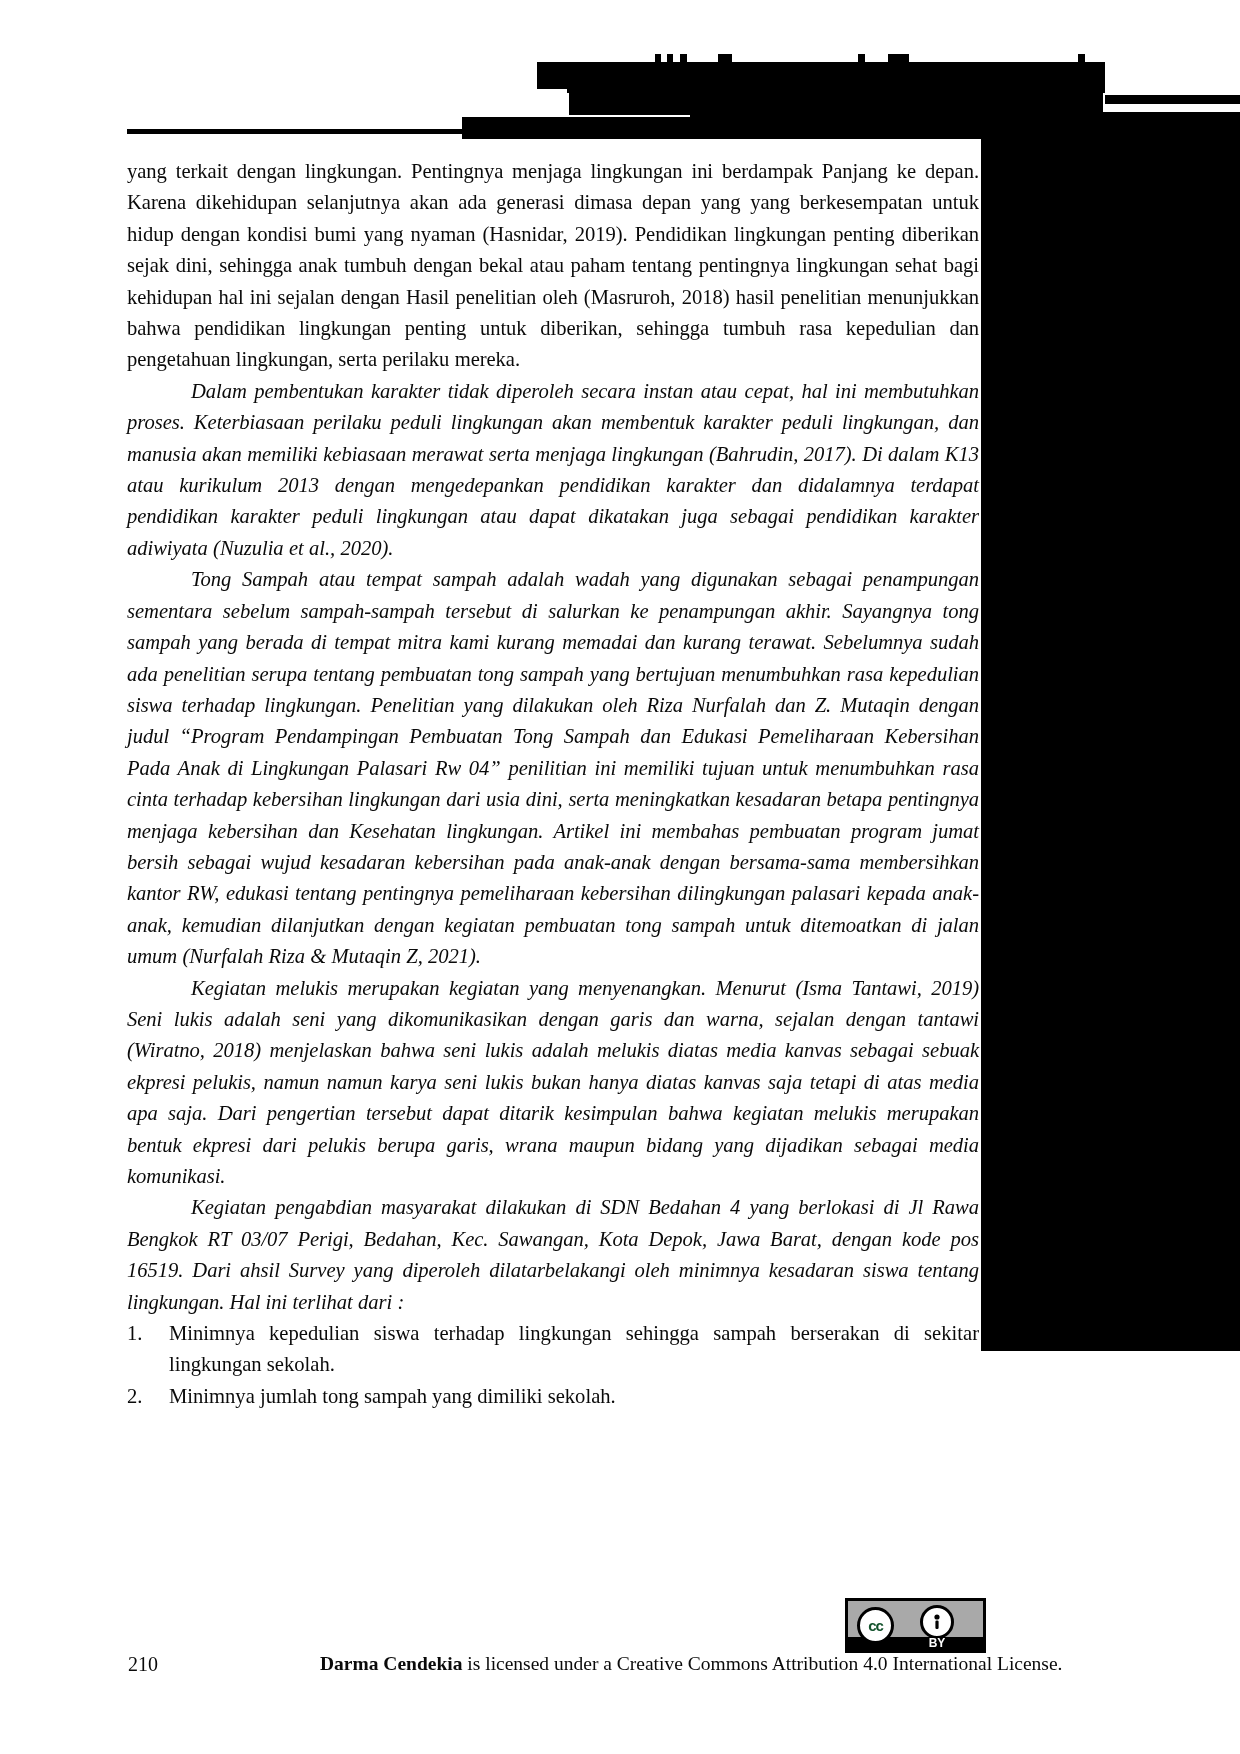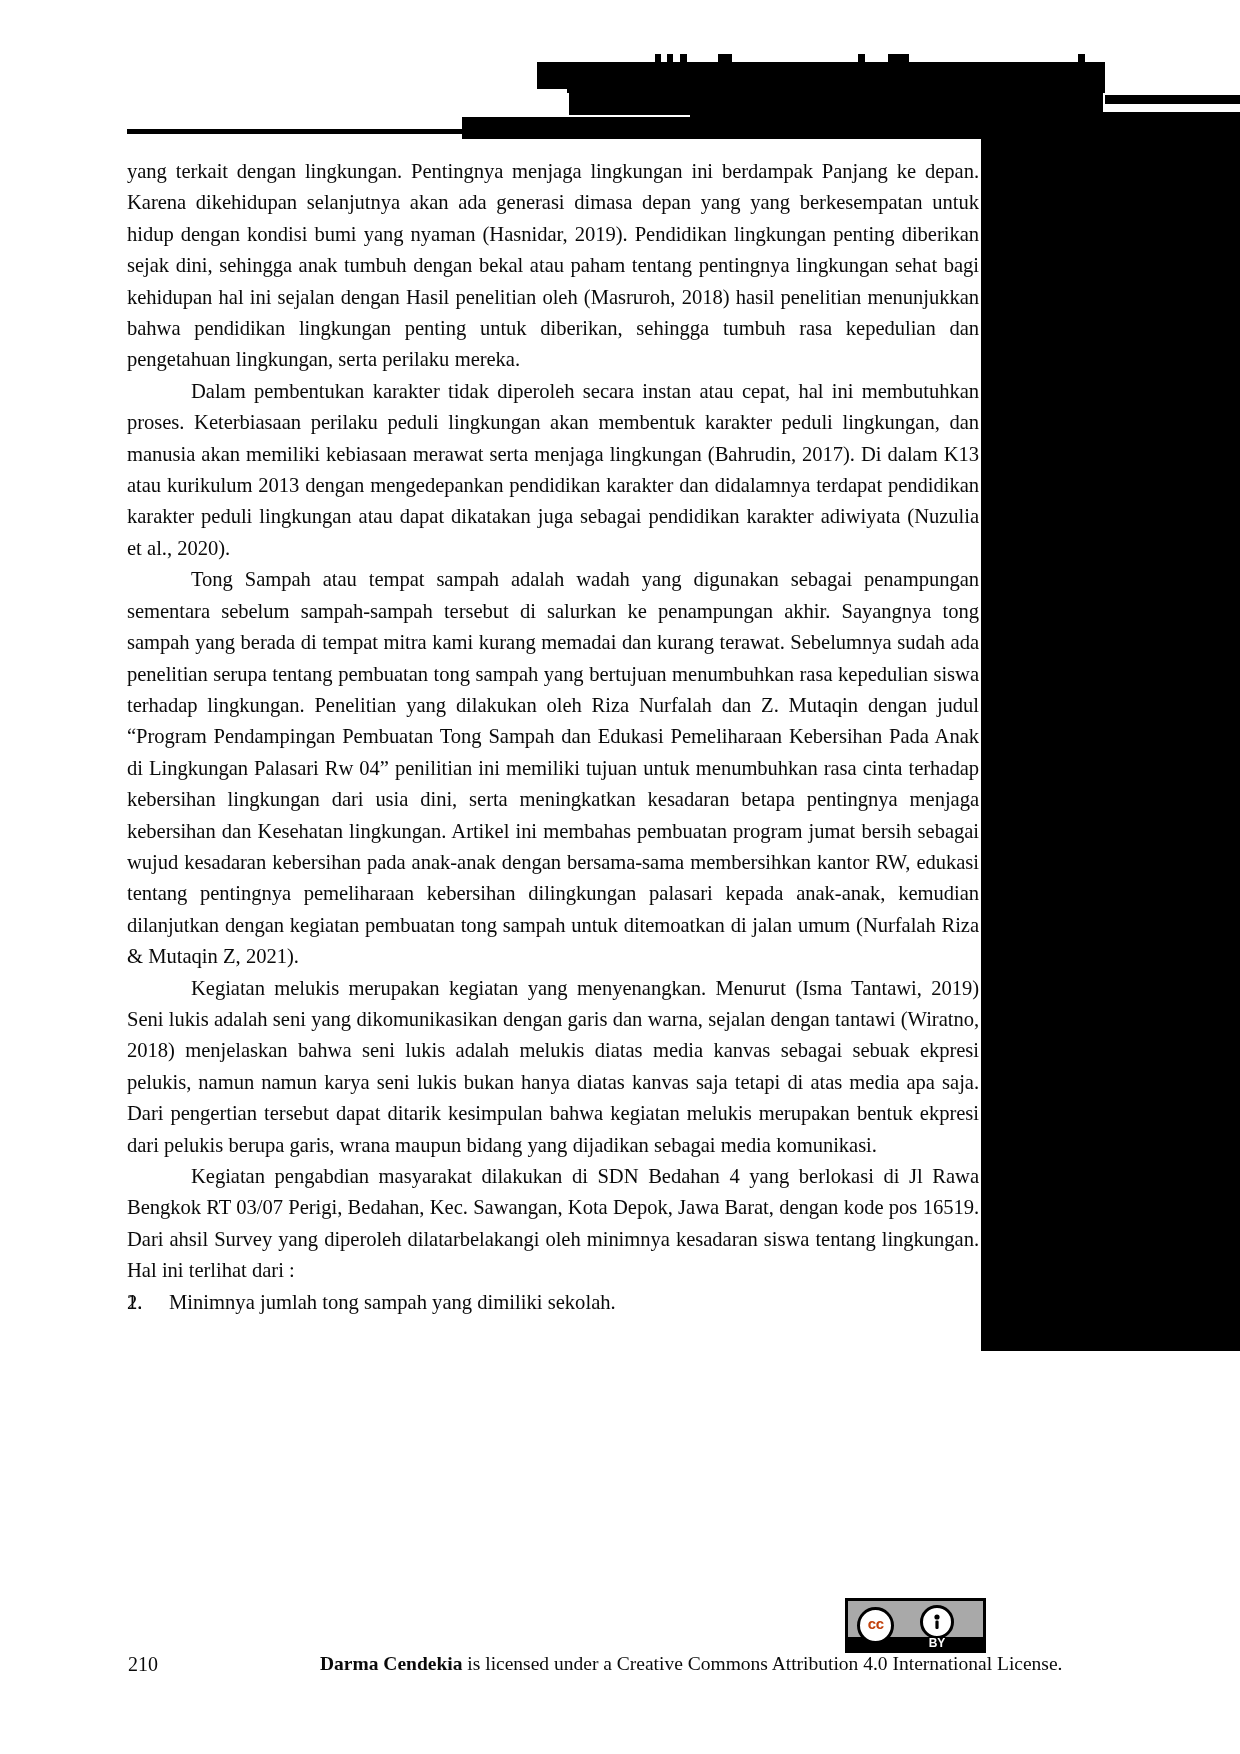--- a/index.html
+++ b/index.html
@@ -46,21 +46,21 @@
 
   p.para {
     margin: 0;
     text-align: justify;
     text-justify: inter-word;
     font-size: 20.6px;
     line-height: 31.4px;
     letter-spacing: -0.05px;
     word-spacing: 0.2px;
   }
-  p.para.indent { text-indent: 64px; }
+  p.para.indent { text-indent: 64px; font-style: italic; }
 
   
   ol.numlist {
     margin: 0;
     padding: 0;
     list-style: none;
   }
   ol.numlist li {
     position: relative;
     padding-left: 42px;
@@ -129,23 +129,23 @@
   }
   .cc-circle {
     position: absolute;
     border-radius: 50%;
     background: #ffffff;
     border: 3px solid #000000;
     box-sizing: border-box;
     display: flex;
     align-items: center;
     justify-content: center;
-    font-family: Liberation Mono, monospace;
+    font-family: Liberation Sans, sans-serif;
     font-weight: bold;
-    color: #c2410c;
+    color: #14532d;
   }
   #cc-mark {
     left: 9px; top: 6px;
     width: 37px; height: 37px;
     font-size: 15px;
     letter-spacing: -1px;
   }
   #by-mark {
     left: 72px; top: 4px;
     width: 34px; height: 34px;
@@ -192,21 +192,21 @@
   <div id="body-column">
 
     <p class="para">yang terkait dengan lingkungan. Pentingnya menjaga lingkungan ini berdampak Panjang ke depan. Karena dikehidupan selanjutnya akan ada generasi dimasa depan yang yang berkesempatan untuk hidup dengan kondisi bumi yang nyaman (Hasnidar, 2019). Pendidikan lingkungan penting diberikan sejak dini, sehingga anak tumbuh dengan bekal atau paham tentang pentingnya lingkungan sehat bagi kehidupan hal ini sejalan dengan Hasil penelitian oleh  (Masruroh, 2018) hasil penelitian menunjukkan bahwa pendidikan lingkungan penting untuk diberikan, sehingga tumbuh rasa kepedulian dan pengetahuan lingkungan, serta perilaku mereka.</p>
     <p class="para indent">Dalam pembentukan karakter tidak diperoleh secara instan atau cepat, hal ini membutuhkan proses. Keterbiasaan perilaku peduli lingkungan akan membentuk karakter peduli lingkungan, dan manusia akan memiliki kebiasaan merawat serta menjaga lingkungan (Bahrudin, 2017). Di dalam K13 atau kurikulum 2013 dengan mengedepankan pendidikan karakter dan didalamnya terdapat pendidikan karakter peduli lingkungan atau dapat dikatakan juga sebagai pendidikan karakter adiwiyata (Nuzulia et al., 2020).</p>
     <p class="para indent">Tong Sampah atau tempat sampah adalah wadah yang digunakan sebagai penampungan sementara sebelum sampah-sampah tersebut di salurkan ke penampungan akhir. Sayangnya tong sampah yang berada di tempat mitra kami kurang memadai dan kurang terawat. Sebelumnya sudah ada penelitian serupa tentang pembuatan tong sampah yang bertujuan menumbuhkan rasa kepedulian siswa terhadap lingkungan. Penelitian yang dilakukan oleh Riza Nurfalah dan Z. Mutaqin dengan judul “Program Pendampingan Pembuatan Tong Sampah dan Edukasi Pemeliharaan Kebersihan Pada Anak di Lingkungan Palasari Rw 04” penilitian ini memiliki tujuan untuk menumbuhkan rasa cinta terhadap kebersihan lingkungan dari usia dini, serta meningkatkan kesadaran betapa pentingnya menjaga kebersihan dan Kesehatan lingkungan. Artikel ini membahas pembuatan program jumat bersih sebagai wujud kesadaran kebersihan pada anak-anak dengan bersama-sama membersihkan kantor RW, edukasi tentang pentingnya pemeliharaan kebersihan dilingkungan palasari kepada anak-anak, kemudian dilanjutkan dengan kegiatan pembuatan tong sampah untuk ditemoatkan di jalan umum (Nurfalah Riza &amp; Mutaqin Z, 2021).</p>
     <p class="para indent">Kegiatan melukis merupakan kegiatan yang menyenangkan. Menurut (Isma Tantawi, 2019) Seni lukis adalah seni yang dikomunikasikan dengan garis dan warna, sejalan dengan tantawi (Wiratno, 2018) menjelaskan bahwa seni lukis adalah melukis diatas media kanvas sebagai sebuak ekpresi pelukis, namun namun karya seni lukis bukan hanya diatas kanvas saja tetapi di atas media apa saja. Dari pengertian tersebut dapat ditarik kesimpulan bahwa kegiatan melukis merupakan bentuk ekpresi dari pelukis berupa garis, wrana maupun bidang yang dijadikan sebagai media komunikasi.</p>
     <p class="para indent">Kegiatan pengabdian masyarakat dilakukan di SDN Bedahan 4 yang berlokasi di Jl Rawa Bengkok RT 03/07 Perigi, Bedahan, Kec. Sawangan, Kota Depok, Jawa Barat, dengan kode pos 16519. Dari ahsil Survey yang diperoleh dilatarbelakangi oleh minimnya kesadaran siswa tentang lingkungan. Hal ini terlihat dari :</p>
 
     <ol class="numlist">
       <li>
-        <span class="num">1.</span>
+        <span class="num">1.</span><span>Minimnya kepedulian siswa terhadap lingkungan sehingga sampah berserakan di sekitar lingkungan sekolah.</span>
       </li>
       <li>
         <span class="num">2.</span><span>Minimnya jumlah tong sampah yang dimiliki sekolah.</span>
       </li>
     </ol>
 
   </div>
 
   <div id="footer">
 

